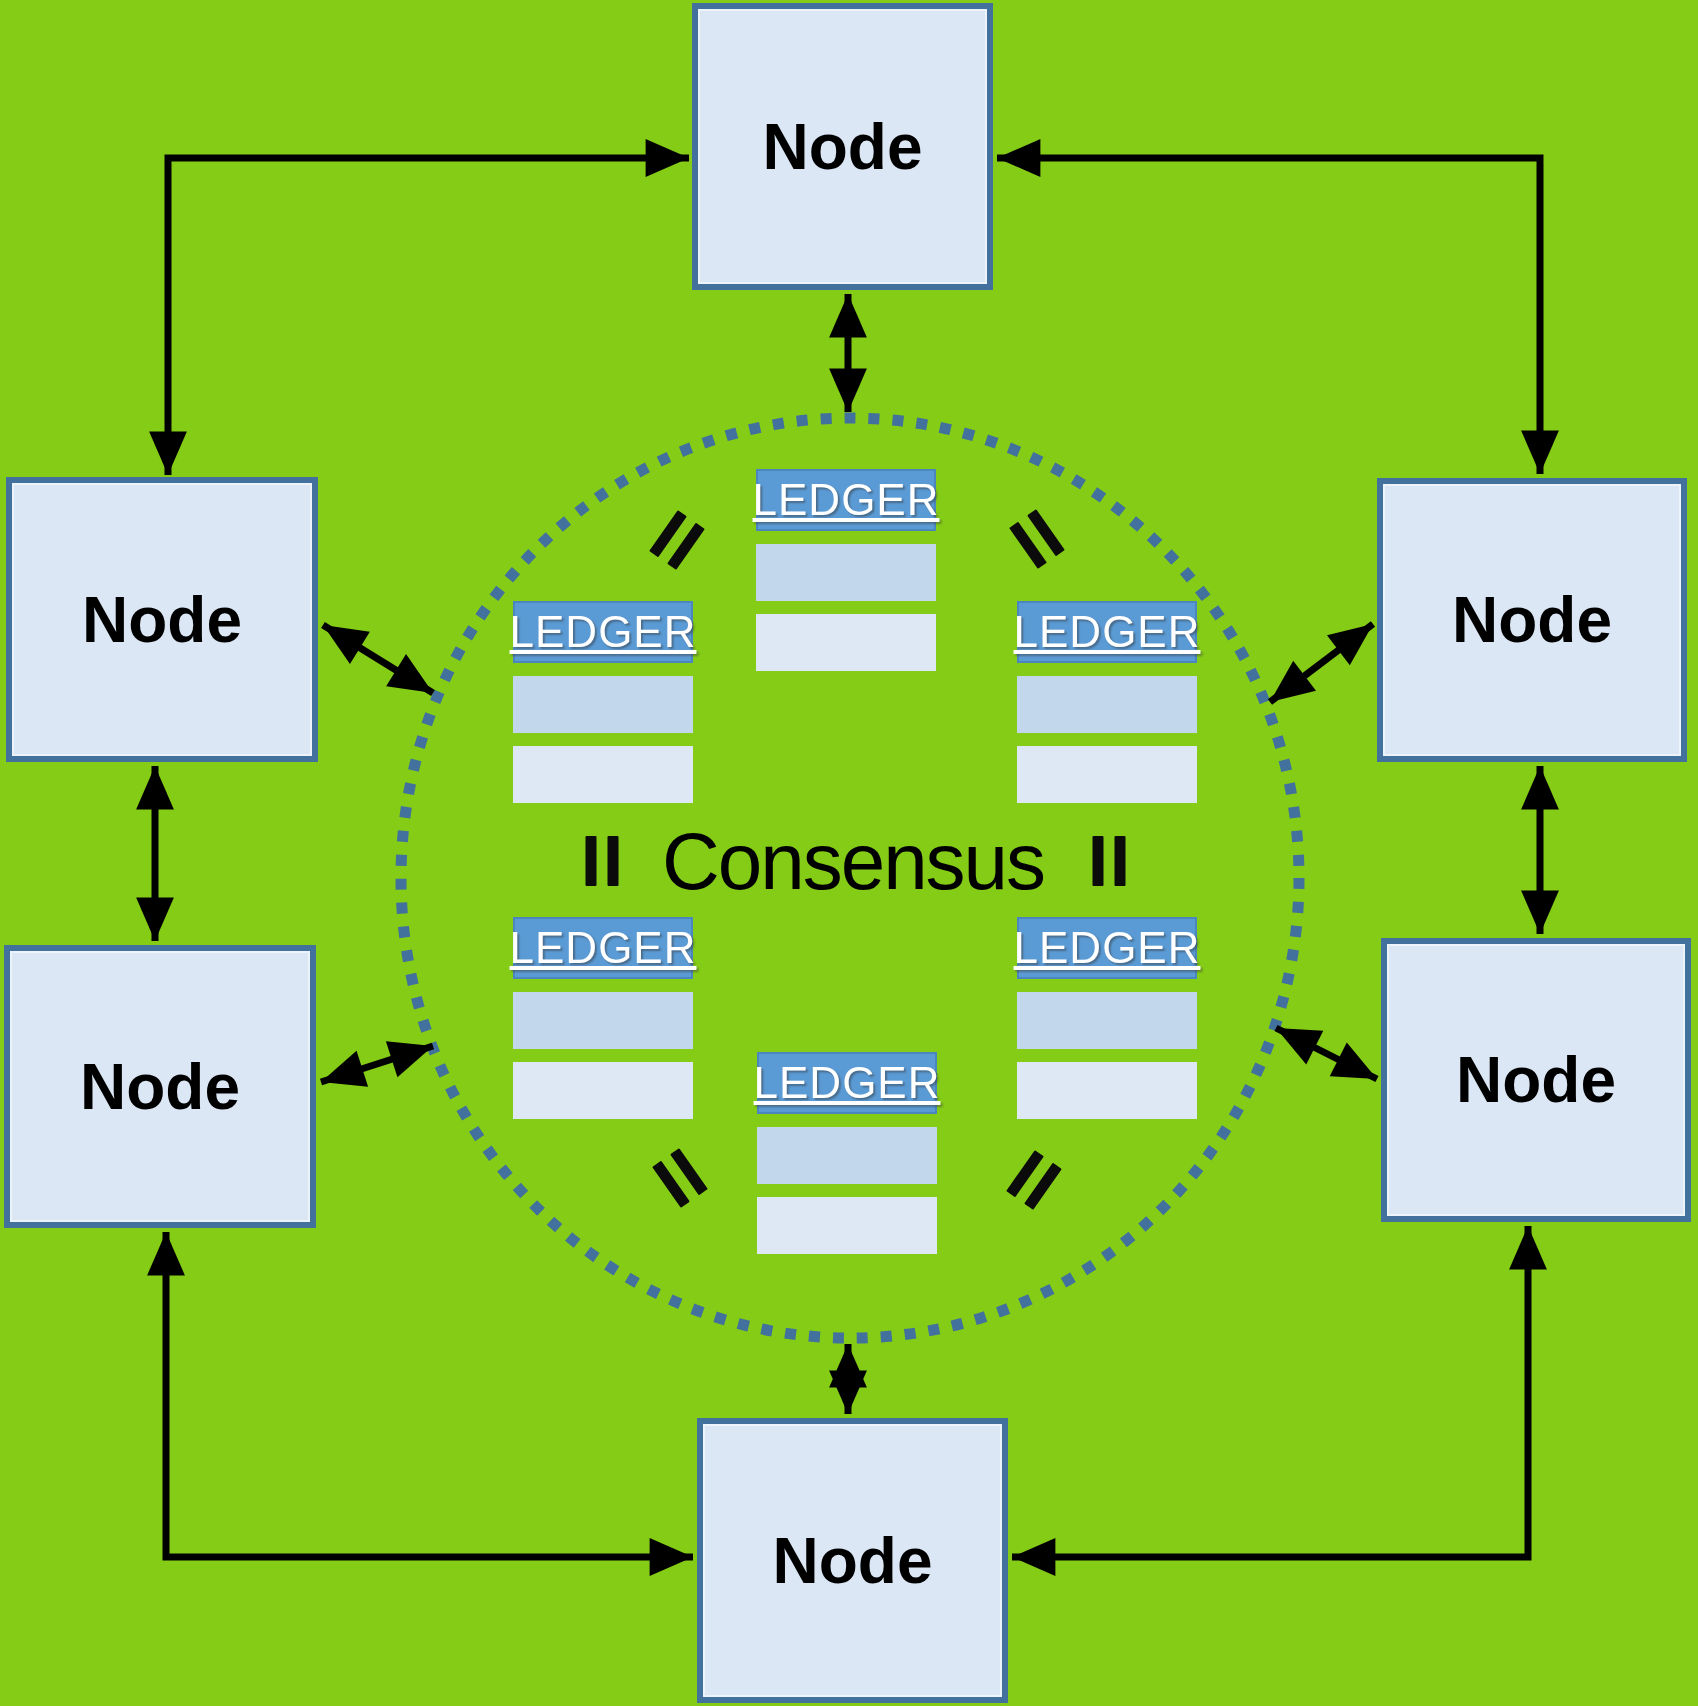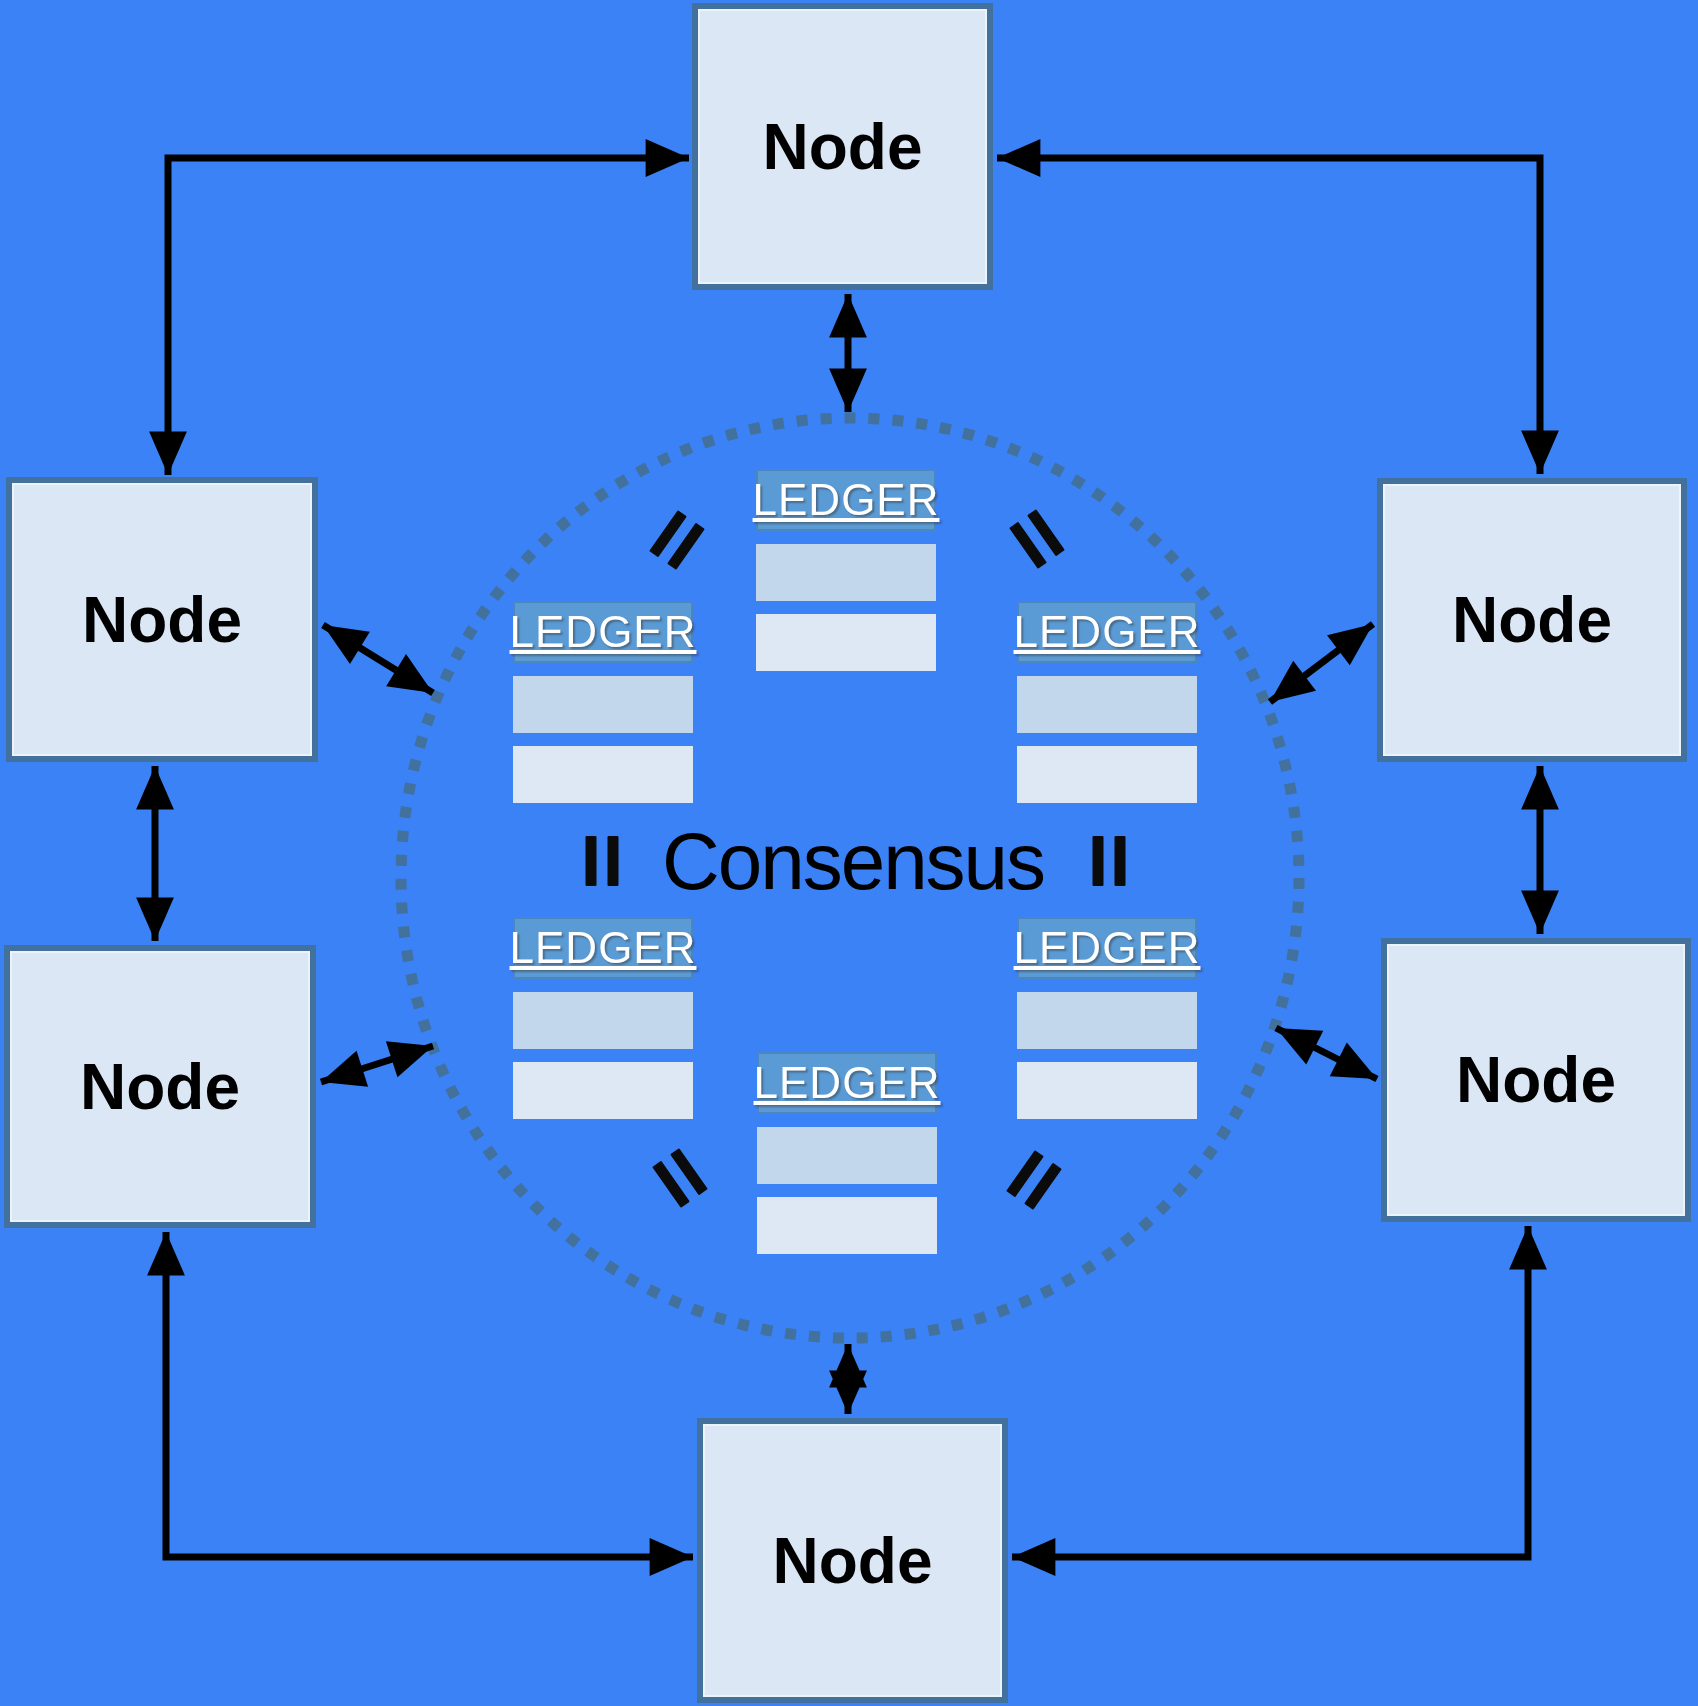--- a/index.html
+++ b/index.html
@@ -1,20 +1,20 @@
 <!DOCTYPE html>
 <html style="--node-fill: #dbe7f4; --node-border: #41719c; --ledger-header-fill: #5b9bd5; --ledger-header-text: #ffffff; --ledger-row1-fill: #c3d7ec; --ledger-row2-fill: #dde8f4; --circle-dot: #41719c; --arrow: #000000;"><head>
 <meta charset="utf-8">
 <style>
   html,body { margin:0; padding:0; background:#ffffff; }
   .canvas {
     position:relative;
     width:1698px;
     height:1706px;
-    background:#3b82f6;
+    background:#84cc16;
     font-family:"Liberation Sans", sans-serif;
     overflow:hidden;
   }
 
   
   .node {
     position:absolute;
     box-sizing:border-box;
     background:var(--node-fill,#dbe7f4);
     border:6px solid var(--node-border,#41719c);

